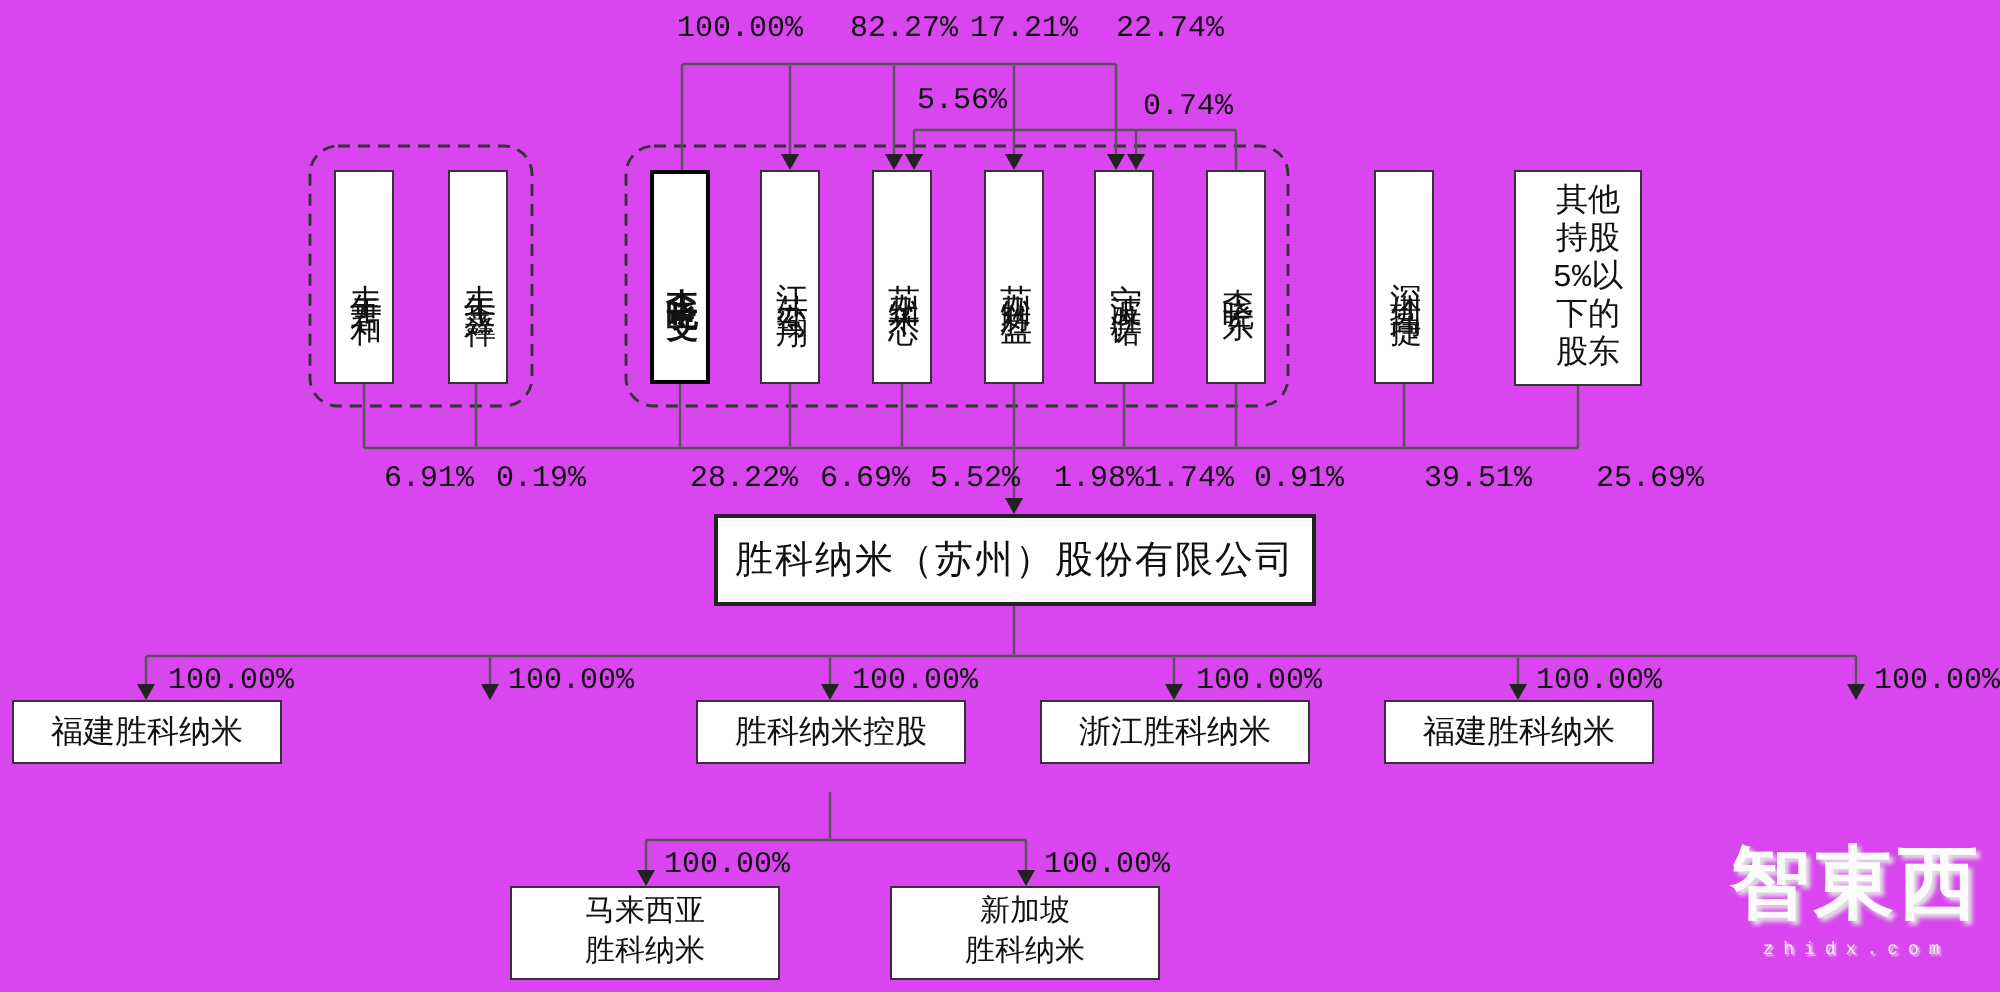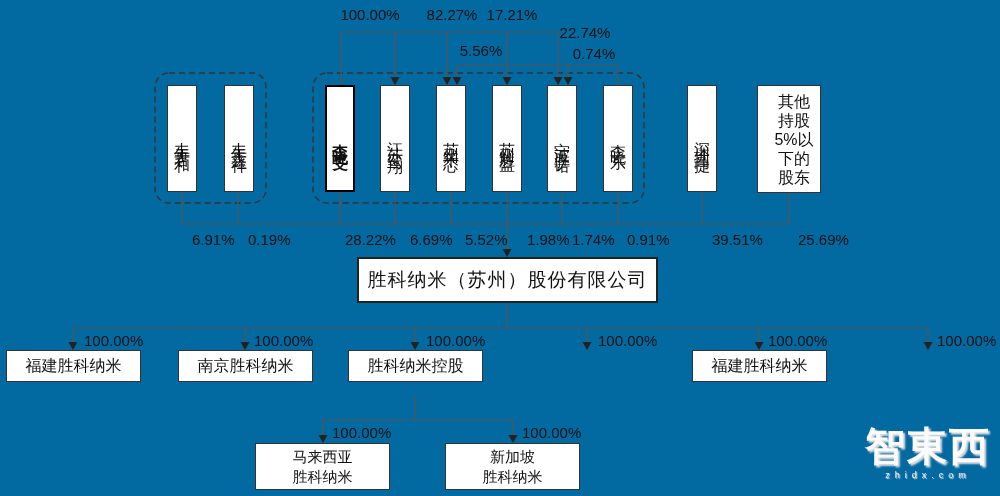--- a/index.html
+++ b/index.html
@@ -1,17 +1,17 @@
 <!DOCTYPE html>
 <html><head>
 <meta charset="utf-8">
 <style>
   html,body{margin:0;padding:0;background:#fff;}
-  .stage{position:relative;width:1000px;height:496px;background:#0369a1;overflow:hidden;
-         font-family:Liberation Sans, sans-serif;color:#111;}
+  .stage{position:relative;width:1000px;height:496px;background:#d946ef;overflow:hidden;
+         font-family:Liberation Mono, monospace;color:#111;}
   svg.lines{position:absolute;left:0;top:0;width:1000px;height:496px;}
   .box{position:absolute;box-sizing:border-box;border:1.5px solid #333;background:#fff;
        display:flex;align-items:center;justify-content:center;}
   .vbox{top:85px;width:30px;height:107px;}
   .vtext{writing-mode:vertical-rl;text-orientation:upright;font-size:16px;letter-spacing:5px;line-height:30px;}
   .vbox.bold{border:2px solid #000;}
   .vbox.bold .vtext{font-weight:bold;}
   .widebox{left:757px;top:85px;width:64px;height:108px;flex-direction:column;padding-left:10px;}
   .widebox .wline{font-size:16px;line-height:19px;white-space:nowrap;}
   .company{left:357px;top:257px;width:301px;height:46px;border:2px solid #222;
@@ -58,21 +58,21 @@
       <polygon points="754.5,342 763.5,342 759,350"></polygon>
       <polygon points="923.5,342 932.5,342 928,350"></polygon>
       <polygon points="318.5,435 327.5,435 323,443"></polygon>
       <polygon points="508.5,435 517.5,435 513,443"></polygon>
     </g>
   </svg>
 
   <div class="pct pctc" style="left:370px;top:6px">100.00%</div>
   <div class="pct pctc" style="left:452px;top:6px">82.27%</div>
   <div class="pct pctc" style="left:512px;top:6px">17.21%</div>
-  <div class="pct pctc" style="left:585px;top:24px">22.74%</div>
+  <div class="pct pctc" style="left:585px;top:6px">22.74%</div>
   <div class="pct pctc" style="left:481px;top:42px">5.56%</div>
   <div class="pct pctc" style="left:594px;top:45px">0.74%</div>
 
   <div class="box vbox" style="left:167px">
       <span class="vtext">丰年君和</span>
     </div>
   <div class="box vbox" style="left:224px">
       <span class="vtext">丰年鑫祥</span>
     </div>
   <div class="box vbox bold" style="left:325px">
@@ -115,25 +115,25 @@
   <div class="pct" style="left:712px;top:231px">39.51%</div>
   <div class="pct" style="left:798px;top:231px">25.69%</div>
 
   <div class="box company">
       <span>胜科纳米（苏州）股份有限公司</span>
     </div>
 
   <div class="box sub" style="left:6px">
       <span>福建胜科纳米</span>
     </div>
-  <div class="box sub" style="left:178px">
-      <span>南京胜科纳米</span>
-    </div>
   <div class="box sub" style="left:348px">
       <span>胜科纳米控股</span>
+    </div>
+  <div class="box sub" style="left:520px">
+      <span>浙江胜科纳米</span>
     </div>
   <div class="box sub" style="left:692px">
       <span>福建胜科纳米</span>
     </div>
 
   <div class="pct" style="left:84px;top:332px">100.00%</div>
   <div class="pct" style="left:254px;top:332px">100.00%</div>
   <div class="pct" style="left:426px;top:332px">100.00%</div>
   <div class="pct" style="left:598px;top:332px">100.00%</div>
   <div class="pct" style="left:768px;top:332px">100.00%</div>

